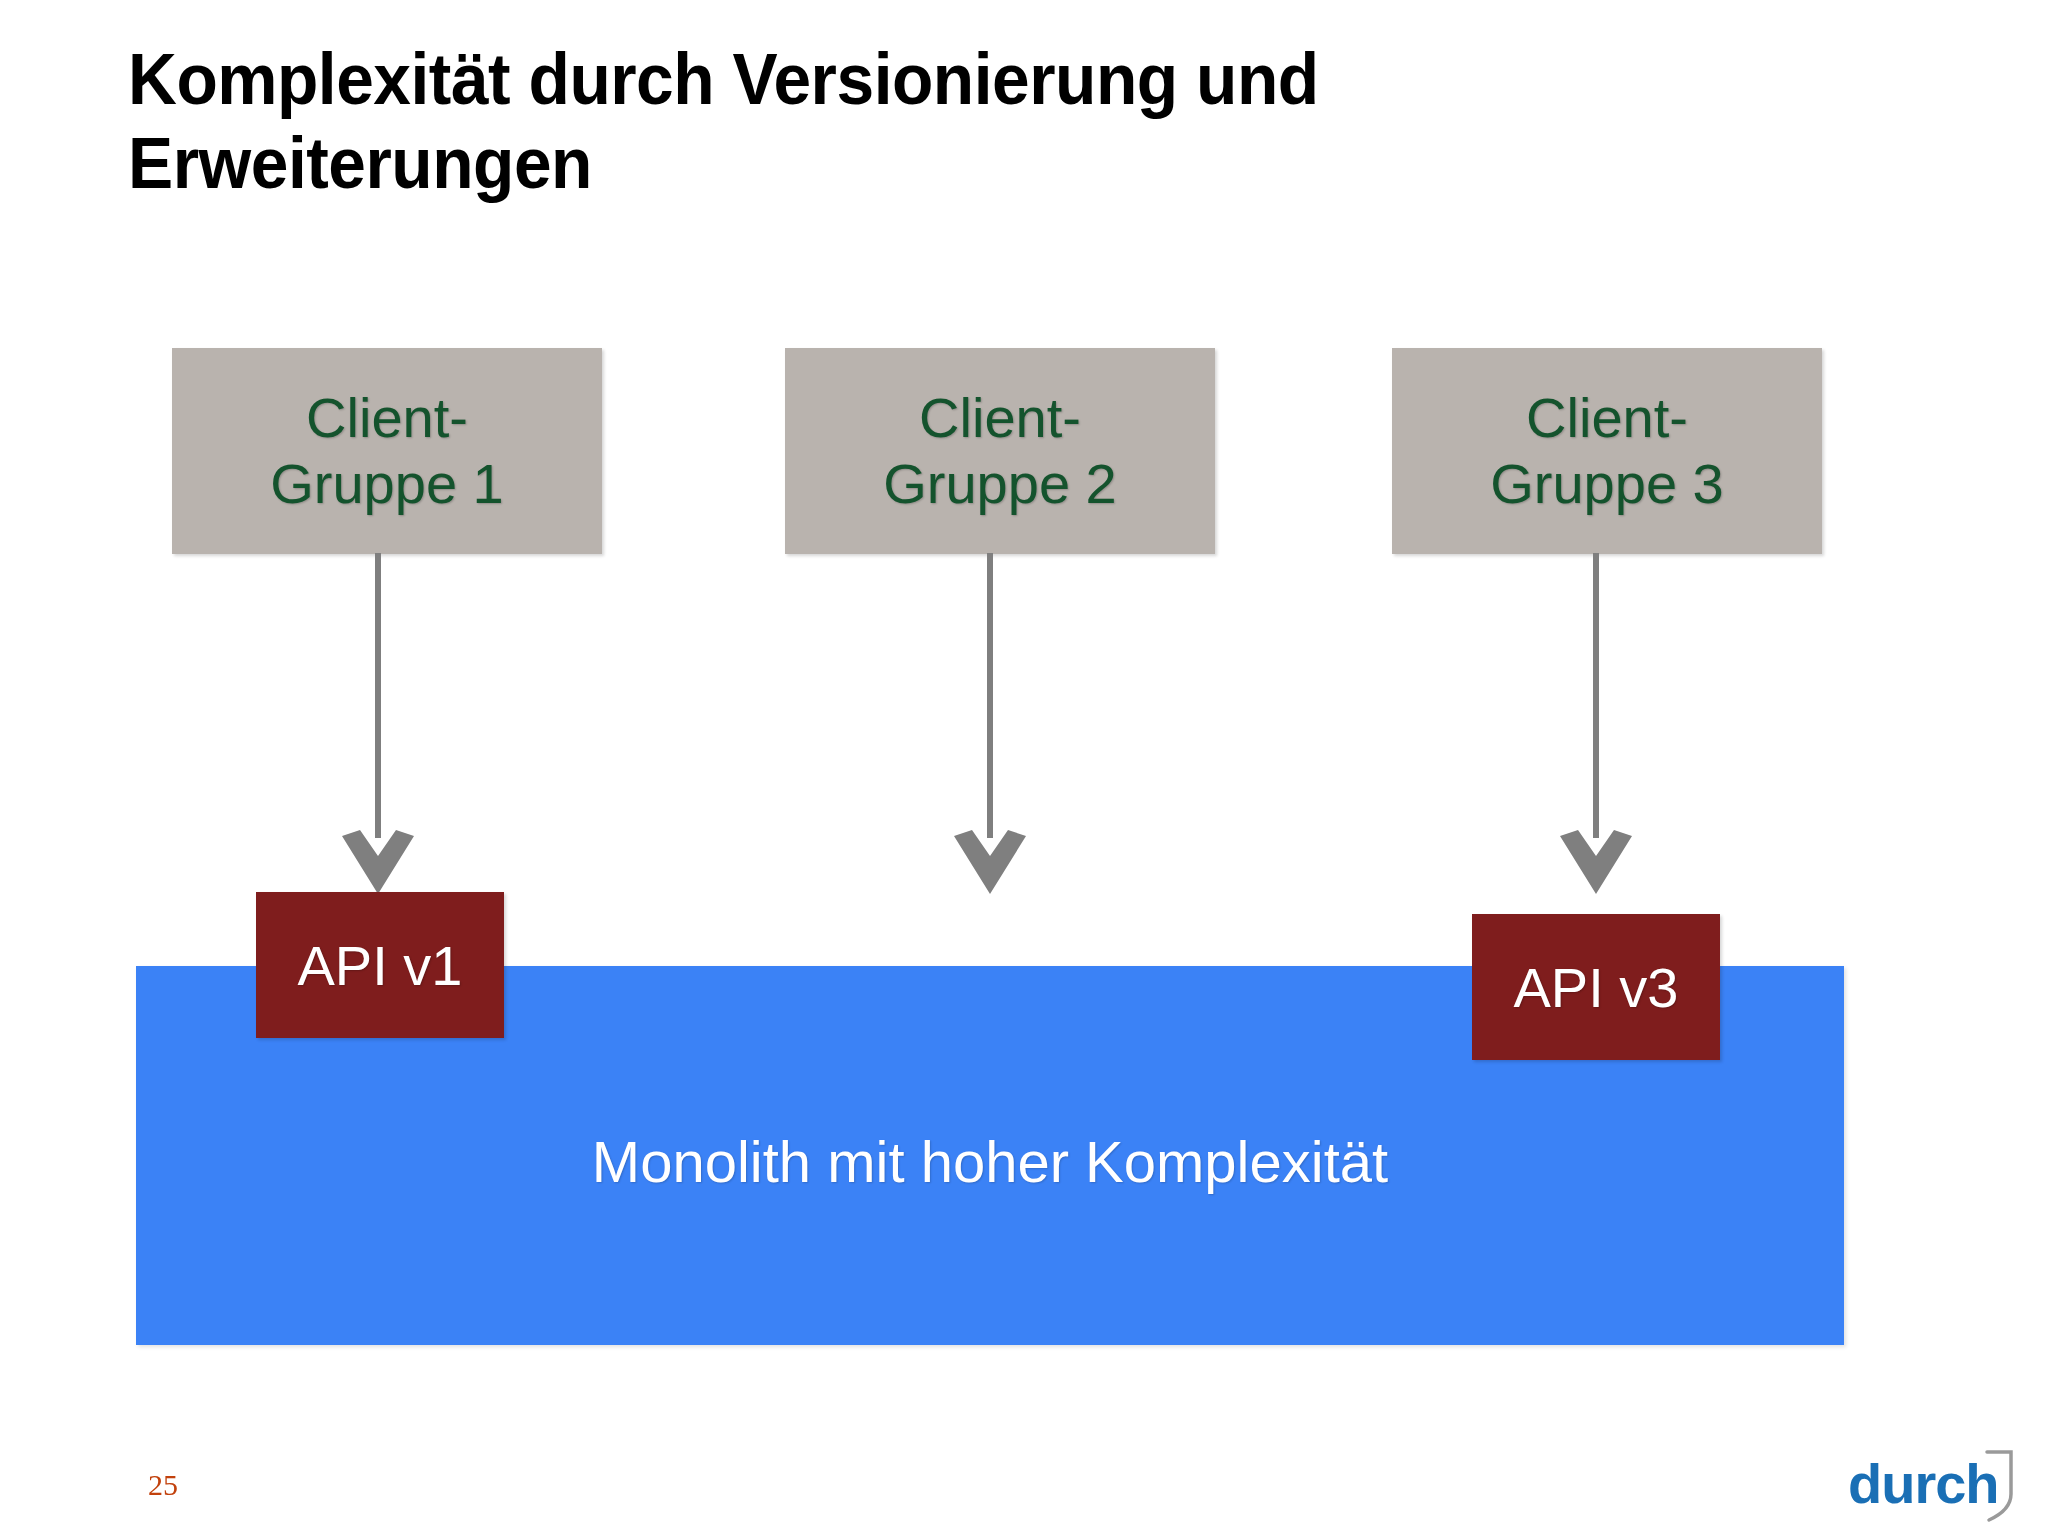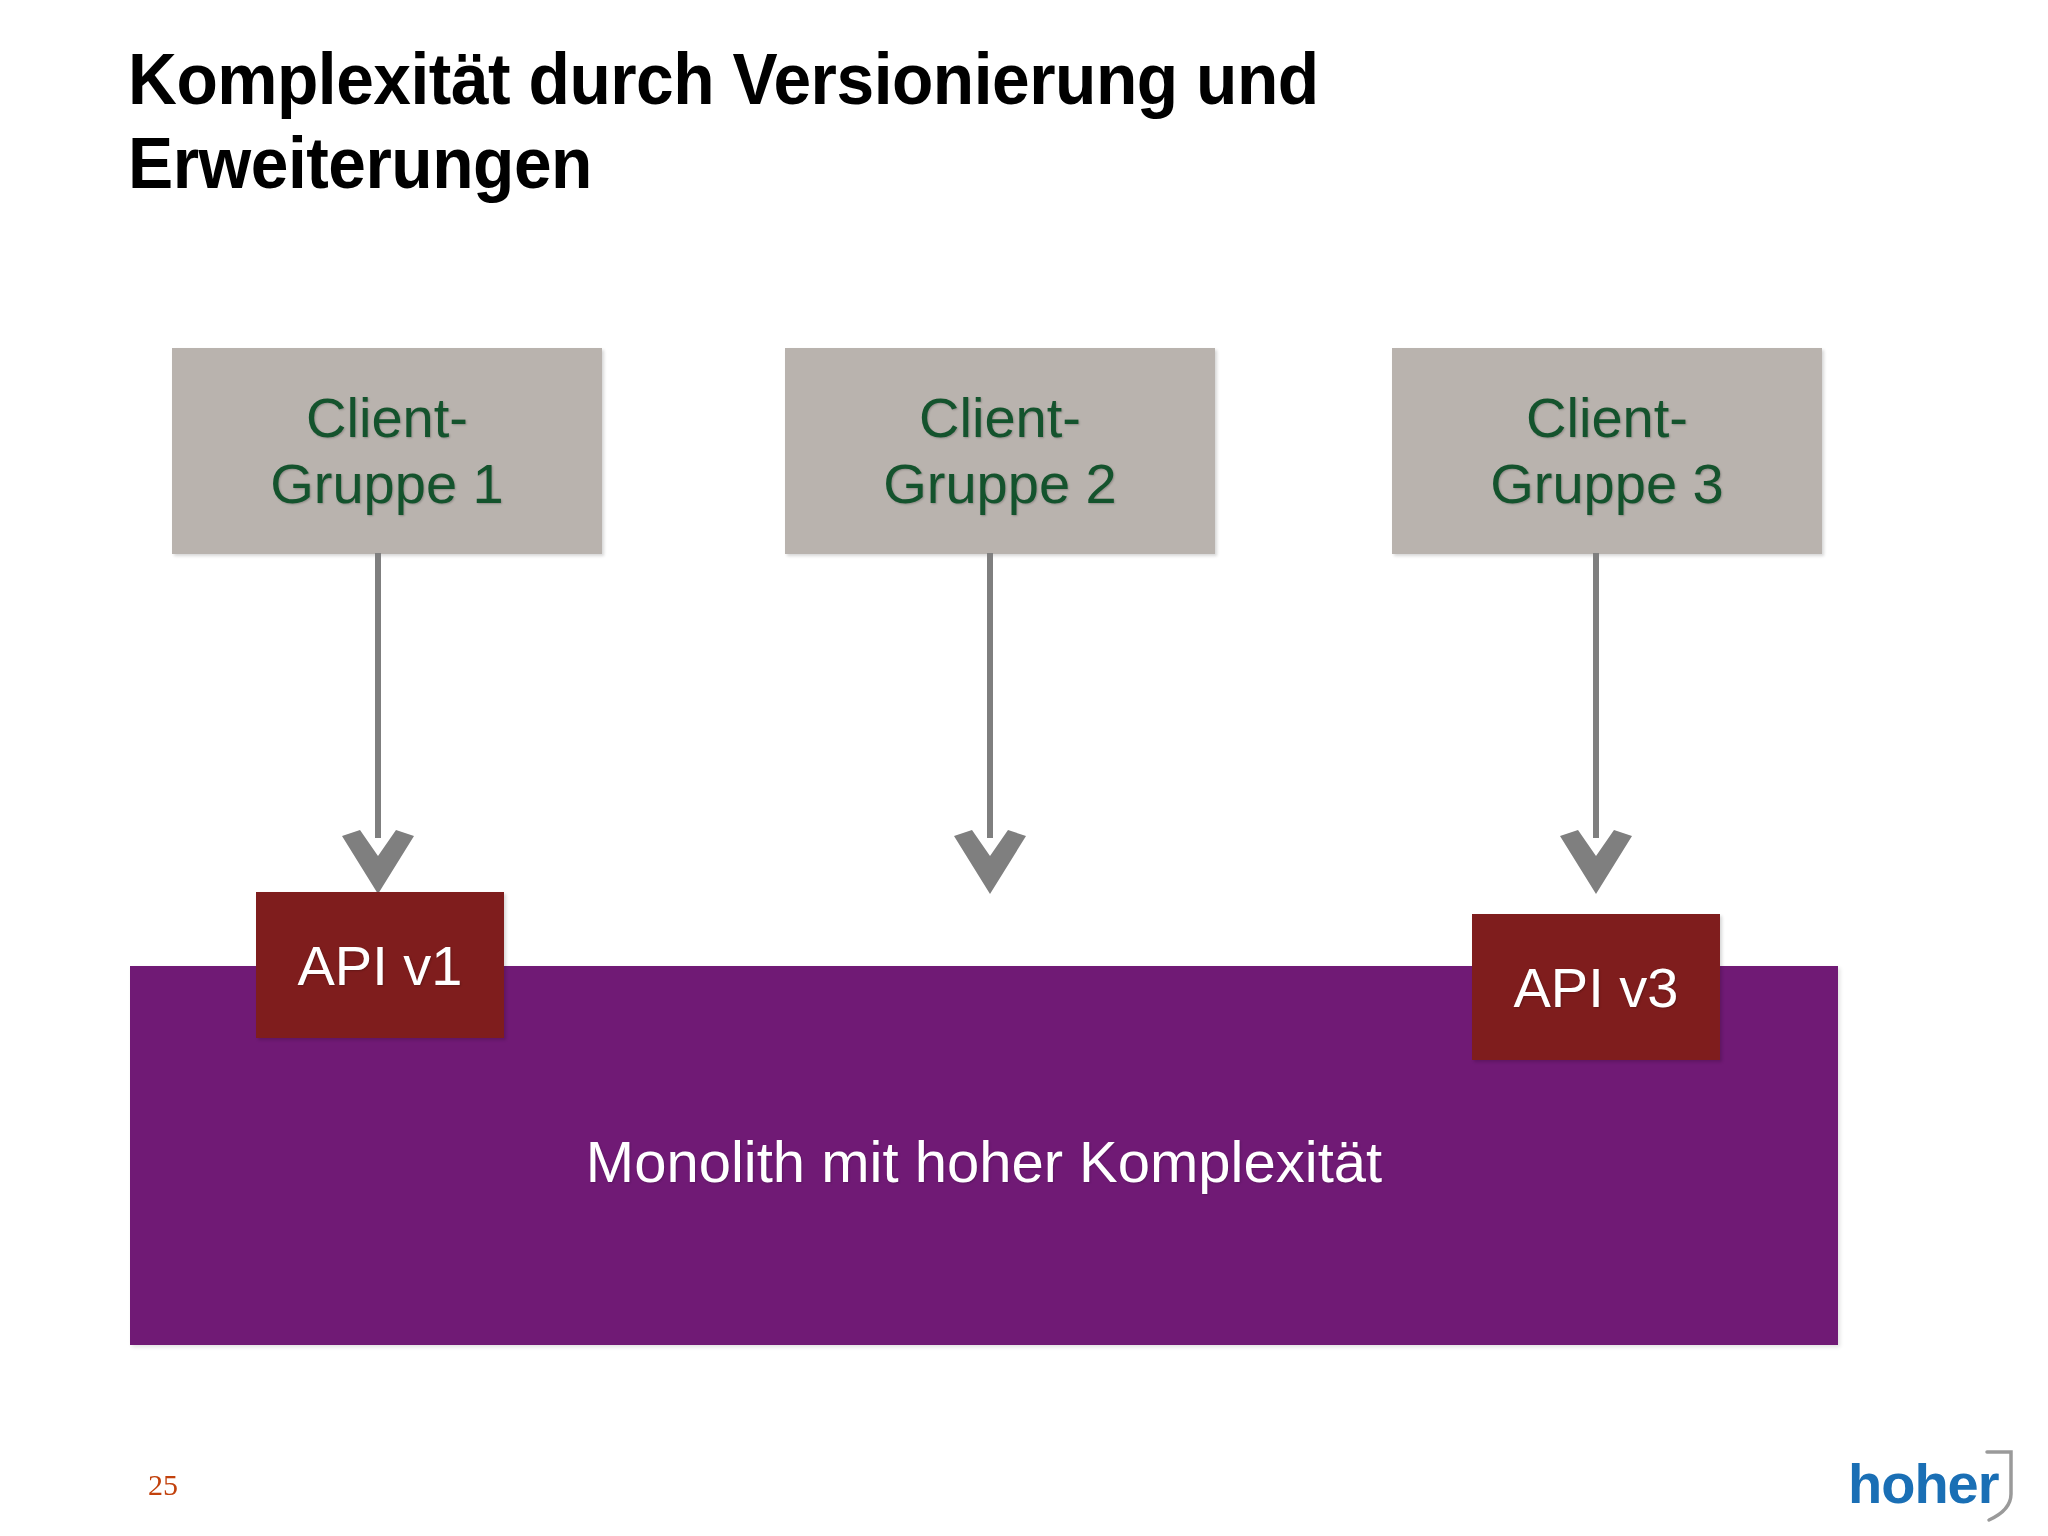--- a/index.html
+++ b/index.html
@@ -62,25 +62,25 @@
     white-space: pre-line;
   }
 
   #client-box-1 { left: 172px;  top: 348px; width: 430px; height: 206px; }
   #client-box-2 { left: 785px;  top: 348px; width: 430px; height: 206px; }
   #client-box-3 { left: 1392px; top: 348px; width: 430px; height: 206px; }
 
   
   .monolith {
     position: absolute;
-    left: 130px;
+    left: 136px;
     top: 966px;
     width: 1708px;
     height: 379px;
-    background: #701a75;
+    background: #3b82f6;
     box-shadow: 2px 2px 4px rgba(0,0,0,0.12);
   }
   .monolith-label {
     position: absolute;
     left: 0;
     top: 162px;
     width: 100%;
     text-align: center;
     color: #ffffff;
     font-family: "Liberation Sans", sans-serif;
@@ -202,19 +202,19 @@
   <div class="api-box" id="api-box-1">
     <div class="api-label">API v1</div>
   </div>
   <div class="api-box" id="api-box-3">
     <div class="api-label">API v3</div>
   </div>
 
   <div class="page-number">25</div>
 
   <div class="logo">
-    <div class="logo-text">hoher</div>
+    <div class="logo-text">durch</div>
     <svg class="logo-swoosh" width="46" height="74" viewBox="0 0 46 74" xmlns="http://www.w3.org/2000/svg">
       <path d="M 6 2 L 30 2 L 30 44 Q 30 60 8 70" fill="none" stroke="#9a9a9a" stroke-width="3.5" stroke-linecap="round"></path>
     </svg>
   </div>
 
 </div>
 
 </body></html>

